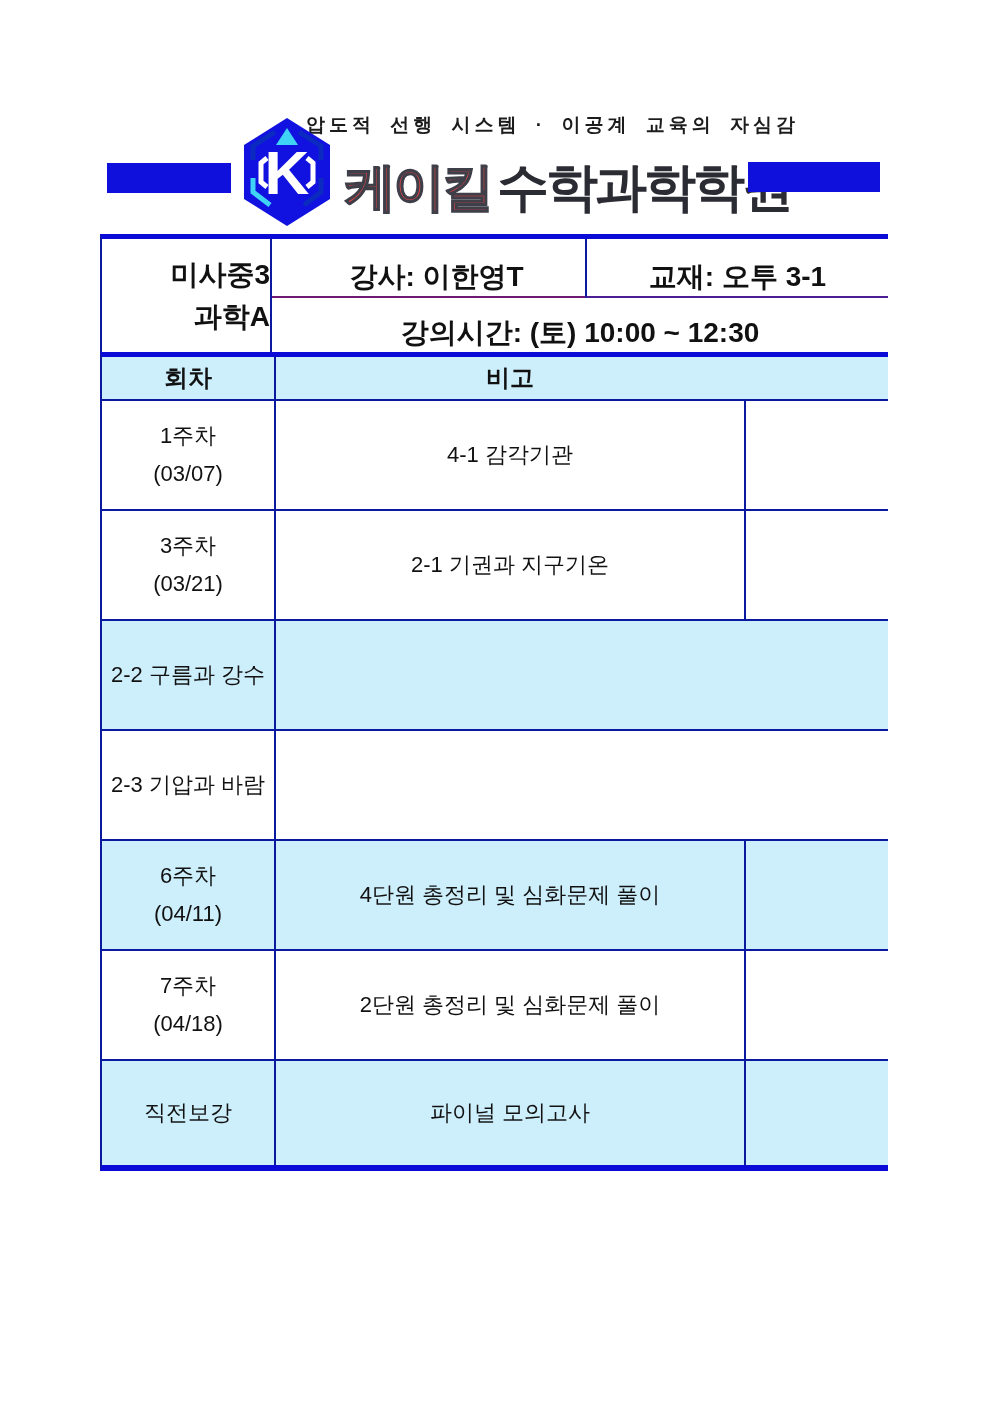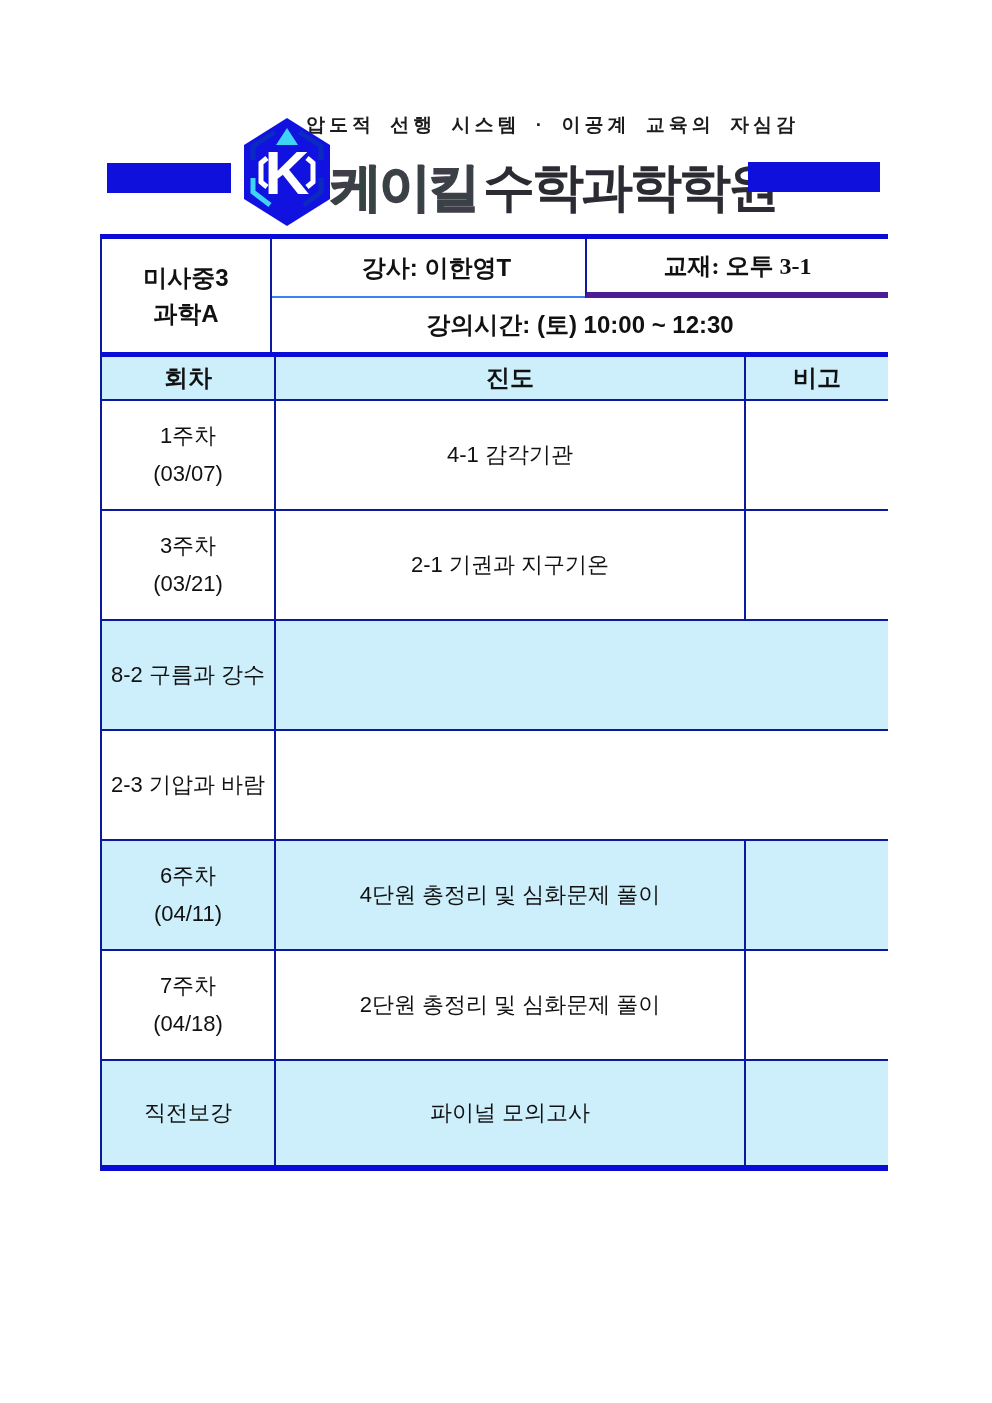--- a/index.html
+++ b/index.html
@@ -18,34 +18,34 @@
   .accent-bar.left  { left:107px; top:163px; width:124px; }
   .accent-bar.right { left:748px; top:162px; width:132px; }
 
   .logo-hex { position:absolute; left:237px; top:116px; width:100px; height:112px; }
 
   .brand-title {
     position:absolute; left:330px; top:148px; height:78px;
     font-size:52px; font-weight:800; letter-spacing:-3px; white-space:nowrap;
     line-height:78px;
   }
-  .brand-blue { color:#14532d; -webkit-text-stroke:1.5px #3f3f4a; }
+  .brand-blue { color:#ef4444;padding-left:14px; -webkit-text-stroke:1.5px #3f3f4a; }
   .brand-dark { color:#2b2b33; margin-left:6px; }
 
   
   .info-table {
     position:absolute; left:100px; top:234px; width:790px; height:118px;
     display:grid; grid-template-columns:170px 313px 303px; grid-template-rows:59px 54px;
     border-top:5px solid #0b0bd8; border-left:2px solid #0a1a9e; border-right:2px solid #0a1a9e;
     background:#ffffff;
   }
-  .info-table .cell { display:flex; align-items:center; justify-content:center; font-weight:bold; font-size:24px; }
+  .info-table .cell { display:flex; align-items:flex-end; justify-content:center; font-weight:bold; font-size:28px; }
   .class-cell { grid-row:1/3; grid-column:1; flex-direction:column; line-height:1.5; border-right:2px solid #0a1a9e; }
-  .teacher-cell  { grid-row:1; grid-column:2; border-bottom:2px solid #3b82f6;padding-left:16px; }
-  .textbook-cell { grid-row:1; grid-column:3; border-left:2px solid #0a1a9e; border-bottom:6px solid #4c1d95;font-family:Liberation Serif, serif; }
+  .teacher-cell  { grid-row:1; grid-column:2; border-bottom:2px solid #701a75;padding-left:16px; }
+  .textbook-cell { grid-row:1; grid-column:3; border-left:2px solid #0a1a9e; border-bottom:2px solid #4c1d95; }
   .time-cell     { grid-row:2; grid-column:2/4; }
 
   
   .sched-table {
     position:absolute; left:100px; top:352px; width:790px;
     border-top:5px solid #0b0bd8; border-bottom:6px solid #0b0bd8;
     border-left:2px solid #0a1a9e; border-right:2px solid #0a1a9e;
     background:#ffffff;
   }
   .s-row, .h-row { display:grid; grid-template-columns:172px 470px 144px; }
@@ -91,21 +91,20 @@
       <div>과학A</div>
     </div>
     <div class="cell teacher-cell">강사: 이한영T</div>
     <div class="cell textbook-cell">교재: 오투 3-1</div>
     <div class="cell time-cell">강의시간: (토) 10:00 ~ 12:30</div>
   </div>
 
   <div class="sched-table">
     <div class="h-row">
       <div class="h-cell">회차</div>
-      <div class="h-cell">진도</div>
       <div class="h-cell">비고</div>
     </div>
     <div id="rows">
         <div class="s-row">
           <div class="cell">
             <div class="sess-label">1주차</div>
             <div class="sess-date">(03/07)</div>
           </div>
           <div class="cell">
             <div class="progress-line">4-1 감각기관</div>
@@ -117,21 +116,21 @@
             <div class="sess-label">3주차</div>
             <div class="sess-date">(03/21)</div>
           </div>
           <div class="cell">
             <div class="progress-line">2-1 기권과 지구기온</div>
           </div>
           <div class="cell"></div>
         </div>
         <div class="s-row alt">
           <div class="cell">
-            <div class="progress-line">8-2 구름과 강수</div>
+            <div class="progress-line">2-2 구름과 강수</div>
           </div>
           <div class="cell"></div>
         </div>
         <div class="s-row">
           <div class="cell">
             <div class="progress-line">2-3 기압과 바람</div>
           </div>
           <div class="cell"></div>
         </div>
         <div class="s-row alt">

